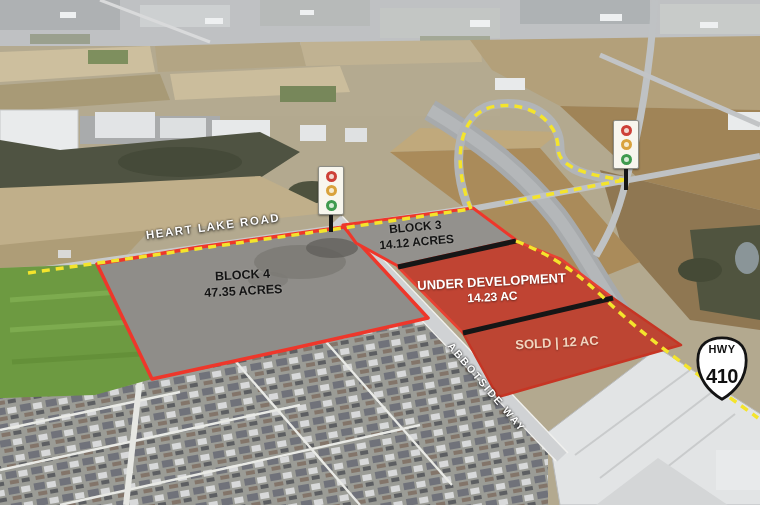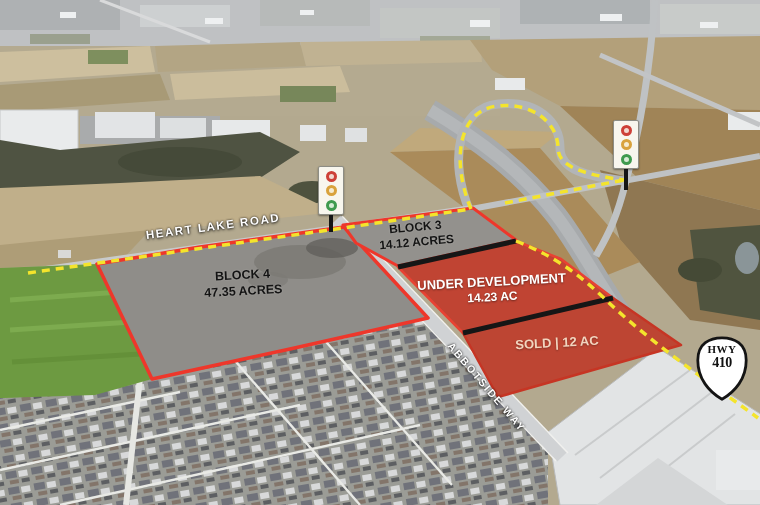--- a/index.html
+++ b/index.html
@@ -39,25 +39,25 @@
   .light{display:block;width:11px;height:11px;border-radius:50%;box-sizing:border-box;}
   .light.red{border:3px solid #cd4038;background:#f2d8cf;}
   .light.amber{border:3px solid #d9a23c;background:#f6ebd0;}
   .light.green{border:3px solid #3f9a4f;background:#d7ecd6;}
   .signal-pole{width:4px;background:#151515;margin:0 auto;}
   .signal-1{left:318px;top:166px;}
   .signal-1 .signal-pole{height:17px;}
   .signal-2{left:613px;top:120px;}
   .signal-2 .signal-pole{height:21px;}
   
-  .shield{position:absolute;left:692px;top:335px;width:60px;height:67px;font-family:Liberation Serif, serif;}
+  .shield{position:absolute;left:692px;top:335px;width:60px;height:67px;}
   .shield svg{position:absolute;left:0;top:0;}
   .shield-text{position:absolute;left:0;top:9px;width:100%;text-align:center;color:#111;line-height:1;}
   .shield-text .hwy{display:block;font-size:11px;font-weight:bold;letter-spacing:.5px;}
-  .shield-text .num{display:block;font-size:14px;font-weight:bold;margin-top:1px;letter-spacing:-.5px;text-align:center;}
+  .shield-text .num{display:block;font-size:20px;font-weight:bold;margin-top:11px;letter-spacing:-.5px;text-align:center;}
 </style>
 </head>
 <body>
 
 <div class="stage">
 
   <svg class="scene" width="760" height="505" viewBox="0 0 760 505">
     <defs>
       <pattern id="suburb" width="26" height="16" patternUnits="userSpaceOnUse" patternTransform="rotate(-10)">
         <rect width="26" height="16" fill="#9b9c96"></rect>

